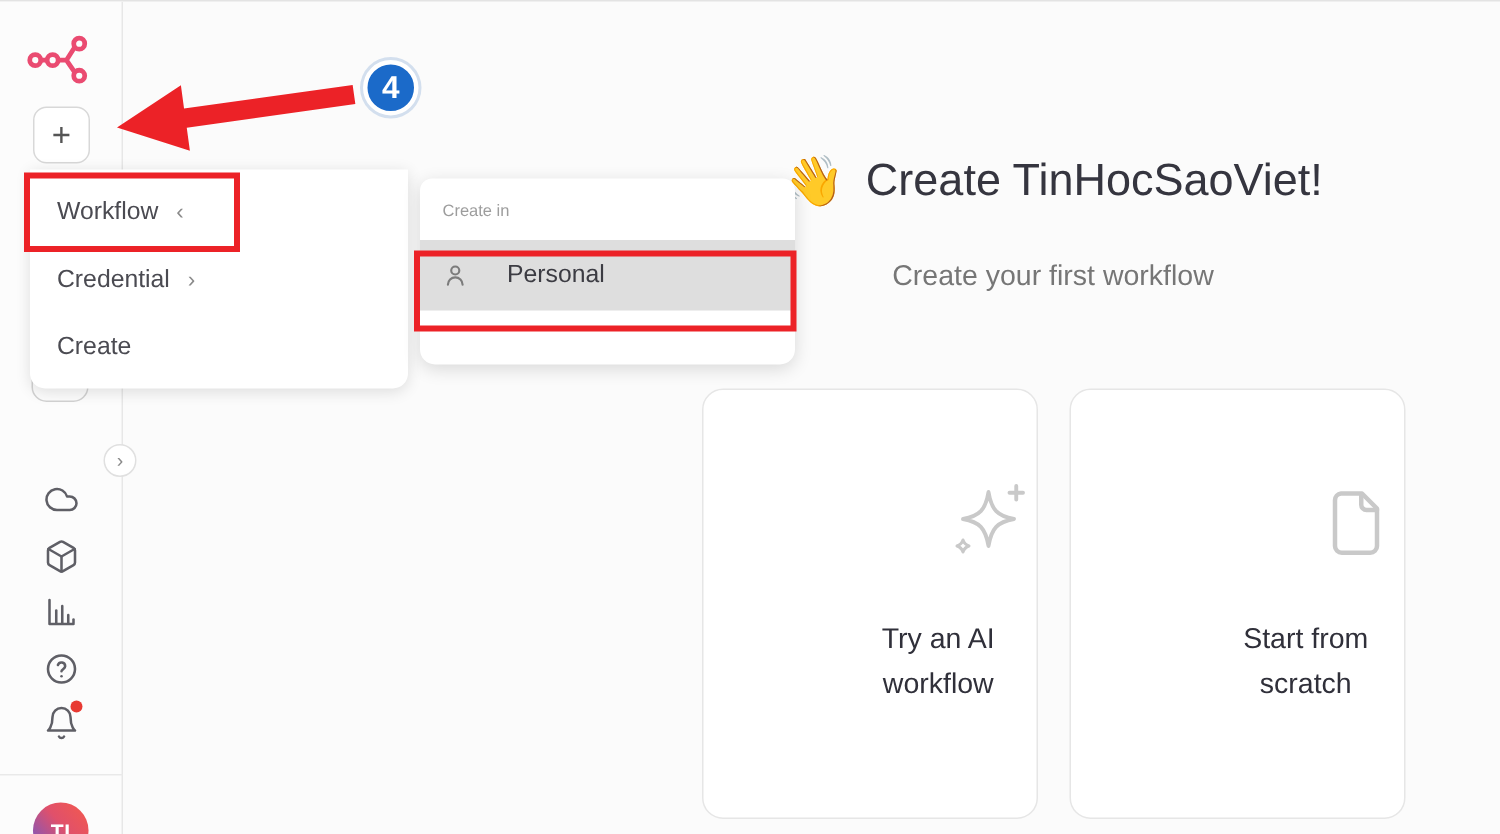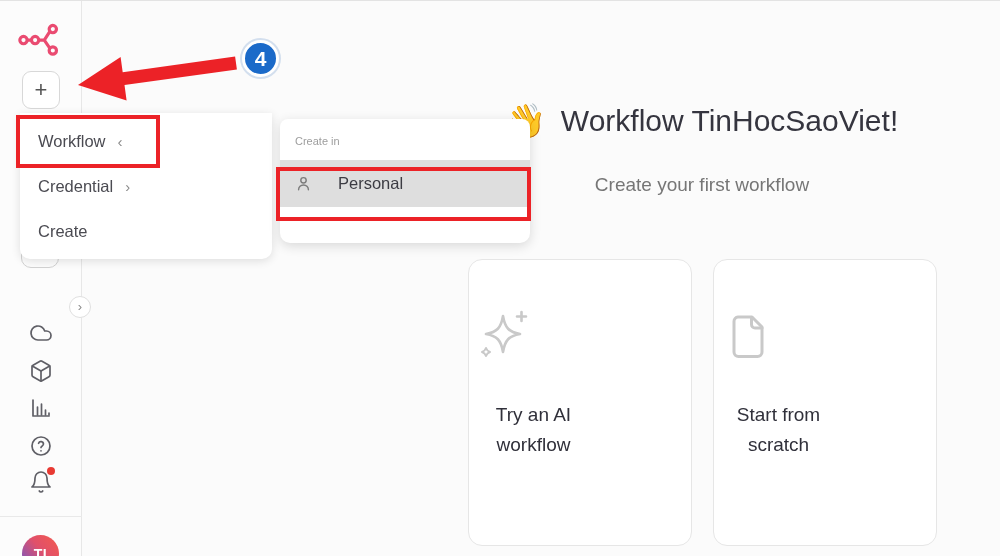--- a/index.html
+++ b/index.html
@@ -79,21 +79,21 @@
   }
   .welcome-emoji { font-size:33px; }
   .welcome-subtitle { margin-top:34px; font-size:19px; color:#767676; }
   .cards-row {
     position:absolute; left:402px; top:258px; width:600px;
     display:flex; justify-content:center; gap:21px; z-index:1;
   }
   .card {
     width:224px; height:287px; background:#fff; border:1px solid #e6e6e6;
     border-radius:14px; cursor:pointer; display:flex; flex-direction:column;
-    align-items:flex-start; padding-top:44px;
+    align-items:flex-end; padding-top:56px;
   }
   .card-icon { width:66px; height:66px; color:#c9c9c9; }
   .card-icon svg { width:100%; height:100%; display:block; }
   .card-label {
     margin-top:30px; max-width:130px; font-size:19px; line-height:30px;
     color:#30303a; text-align:center;
   }
   
   .hl-rect { position:absolute; border:4px solid #ec2227; z-index:7; pointer-events:none; }
   .hl-workflow { left:16px; top:114px; width:144px; height:53px; }
@@ -193,21 +193,21 @@
         <path d="M5.8 20a6.2 6.2 0 0 1 12.4 0"></path>
       </svg>
     </span>
     <span>Personal</span>
   </div>
 </div>
 
 <div class="welcome-wrap">
   <div class="welcome-title">
     <span class="welcome-emoji">👋</span>
-    <span>Workflow TinHocSaoViet!</span>
+    <span>Create TinHocSaoViet!</span>
   </div>
   <div class="welcome-subtitle">Create your first workflow</div>
 </div>
 
 <div class="cards-row">
   <div class="card">
     <div class="card-icon">
       <svg viewBox="0 0 66 66" fill="none" stroke="currentColor" stroke-width="2.6" stroke-linecap="round" stroke-linejoin="round">
         <path d="M34 12 C36 24 40 28 51 30 C40 32 36 36 34 48 C32 36 28 32 17 30 C28 28 32 24 34 12 Z"></path>
         <path d="M52.5 8 v9 M48 12.5 h9"></path>

